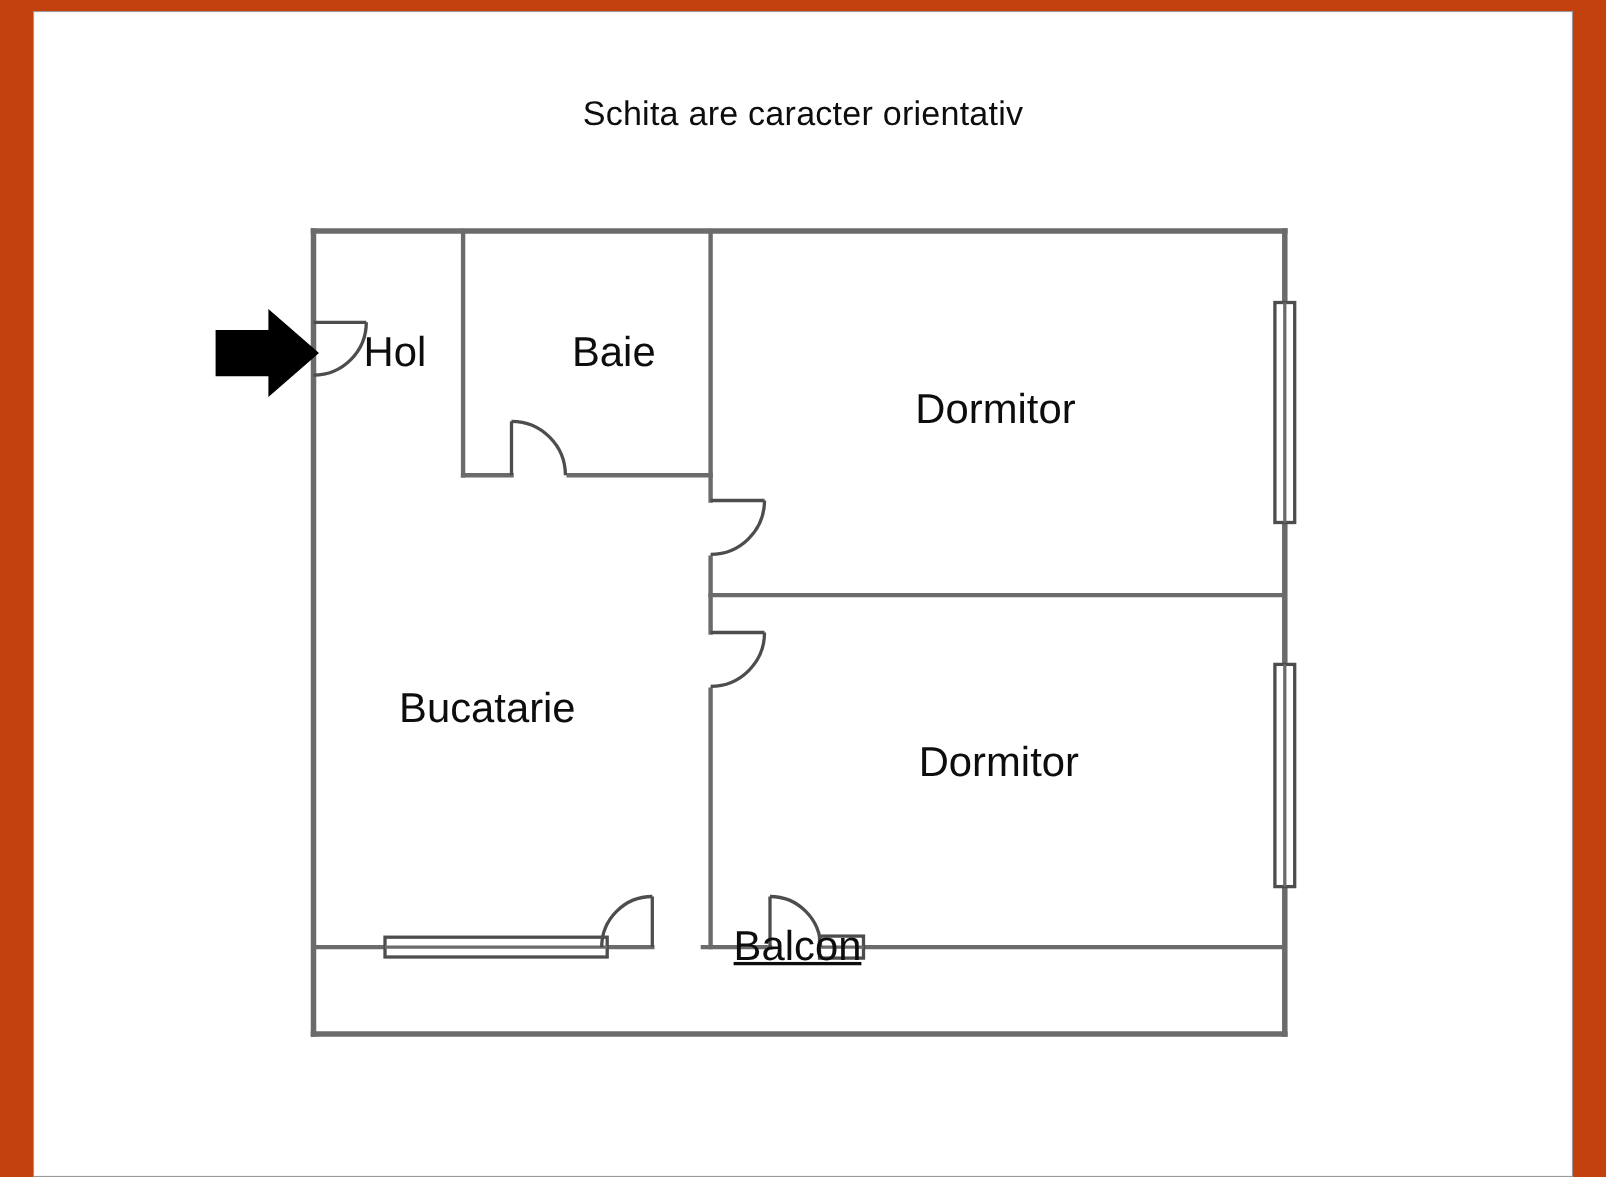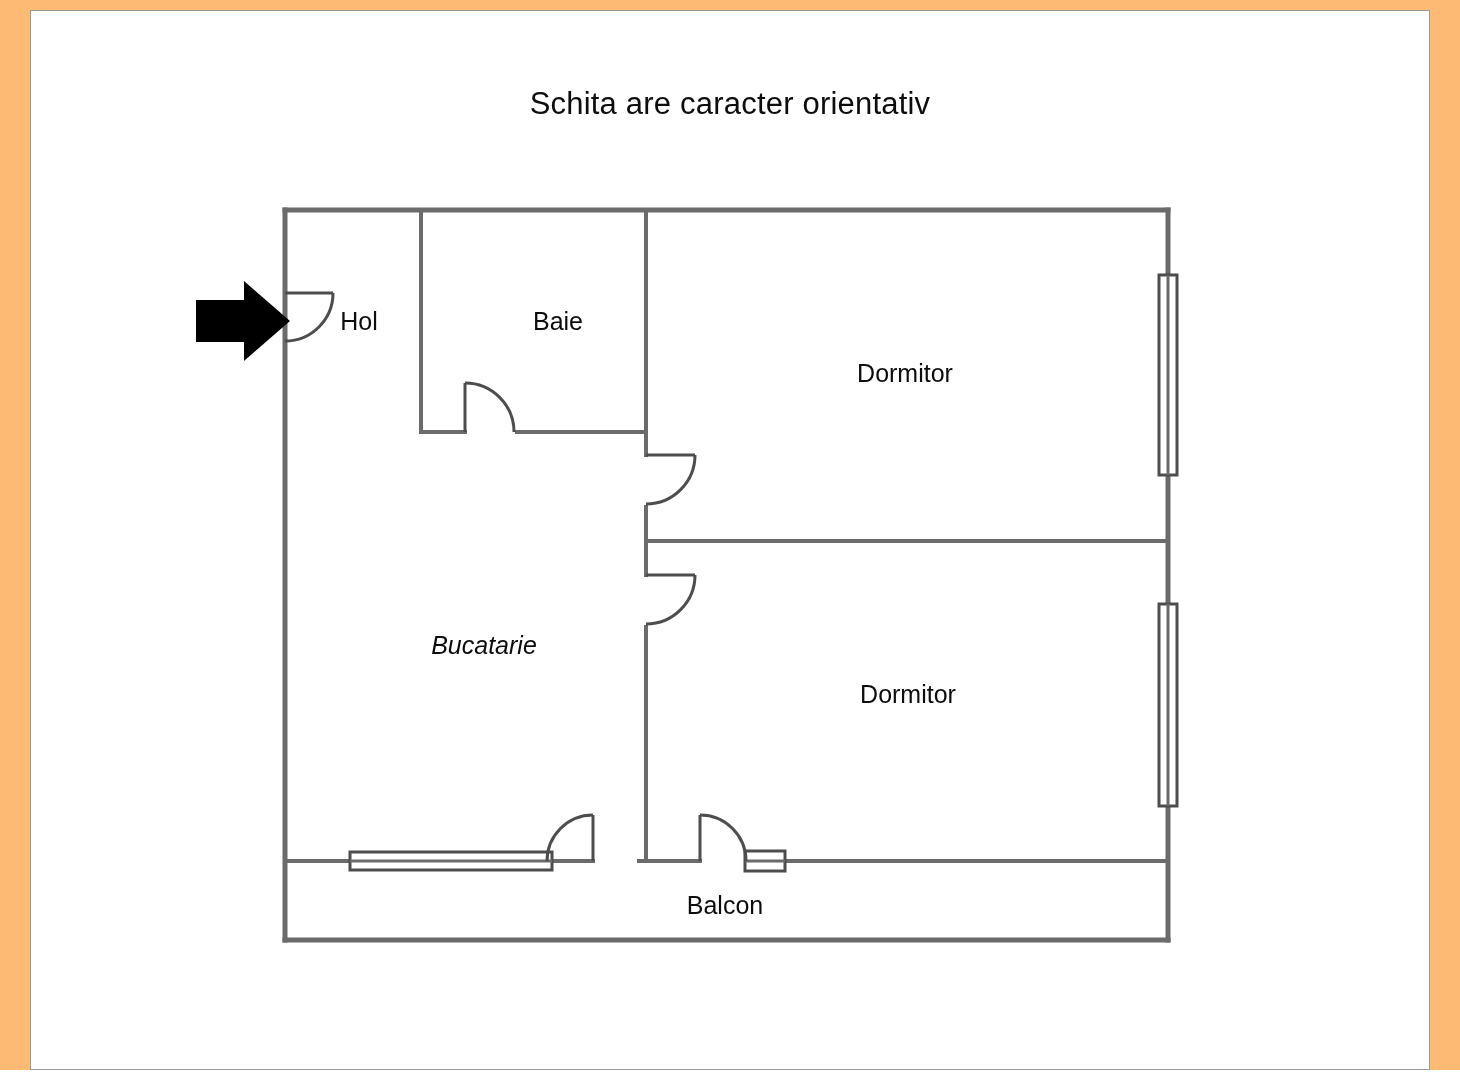--- a/index.html
+++ b/index.html
@@ -10,21 +10,21 @@
   body {
     width: 1460px;
     height: 1082px;
     font-family: "Liberation Sans", sans-serif;
     overflow: hidden;
   }
   #page {
     position: relative;
     width: 1460px;
     height: 1070px;
-    background: #fdba74;
+    background: #c2410c;
   }
   #outer-frame {
     position: absolute;
     left: 30px;
     top: 10px;
     width: 1400px;
     height: 1060px;
     border: 1px solid #9a9a9a;
     box-sizing: border-box;
     background: #ffffff;
@@ -42,21 +42,21 @@
     top: 86px;
     width: 1460px;
     text-align: center;
     font-size: 31px;
     color: #0d0d0d;
     letter-spacing: 0.2px;
     white-space: nowrap;
   }
   .room-label {
     position: absolute;
-    font-size: 25px;
+    font-size: 38px;
     color: #0d0d0d;
     white-space: nowrap;
     transform: translate(-50%, -50%);
   }
 </style>
 </head>
 <body>
 
 <div id="page">
 
@@ -132,17 +132,17 @@
     </g>
 
     <g id="entry-arrow-group">
       <path fill="#000000" stroke="none" d="M 196 300 L 244 300 L 244 281 L 290 321 L 244 361 L 244 342 L 196 342 Z"></path>
     </g>
   </svg>
 
   <div class="room-label" style="left:359px; top:321px;">Hol</div>
   <div class="room-label" style="left:558px; top:321px;">Baie</div>
   <div class="room-label" style="left:905px; top:373px;">Dormitor</div>
-  <div class="room-label" style="left:484px; top:645px;font-style:italic;">Bucatarie</div>
+  <div class="room-label" style="left:443px; top:645px;">Bucatarie</div>
   <div class="room-label" style="left:908px; top:694px;">Dormitor</div>
-  <div class="room-label" style="left:725px; top:905px;">Balcon</div>
+  <div class="room-label" style="left:725px; top:861px;text-decoration:underline;">Balcon</div>
 
 </div>
 
 </body></html>

